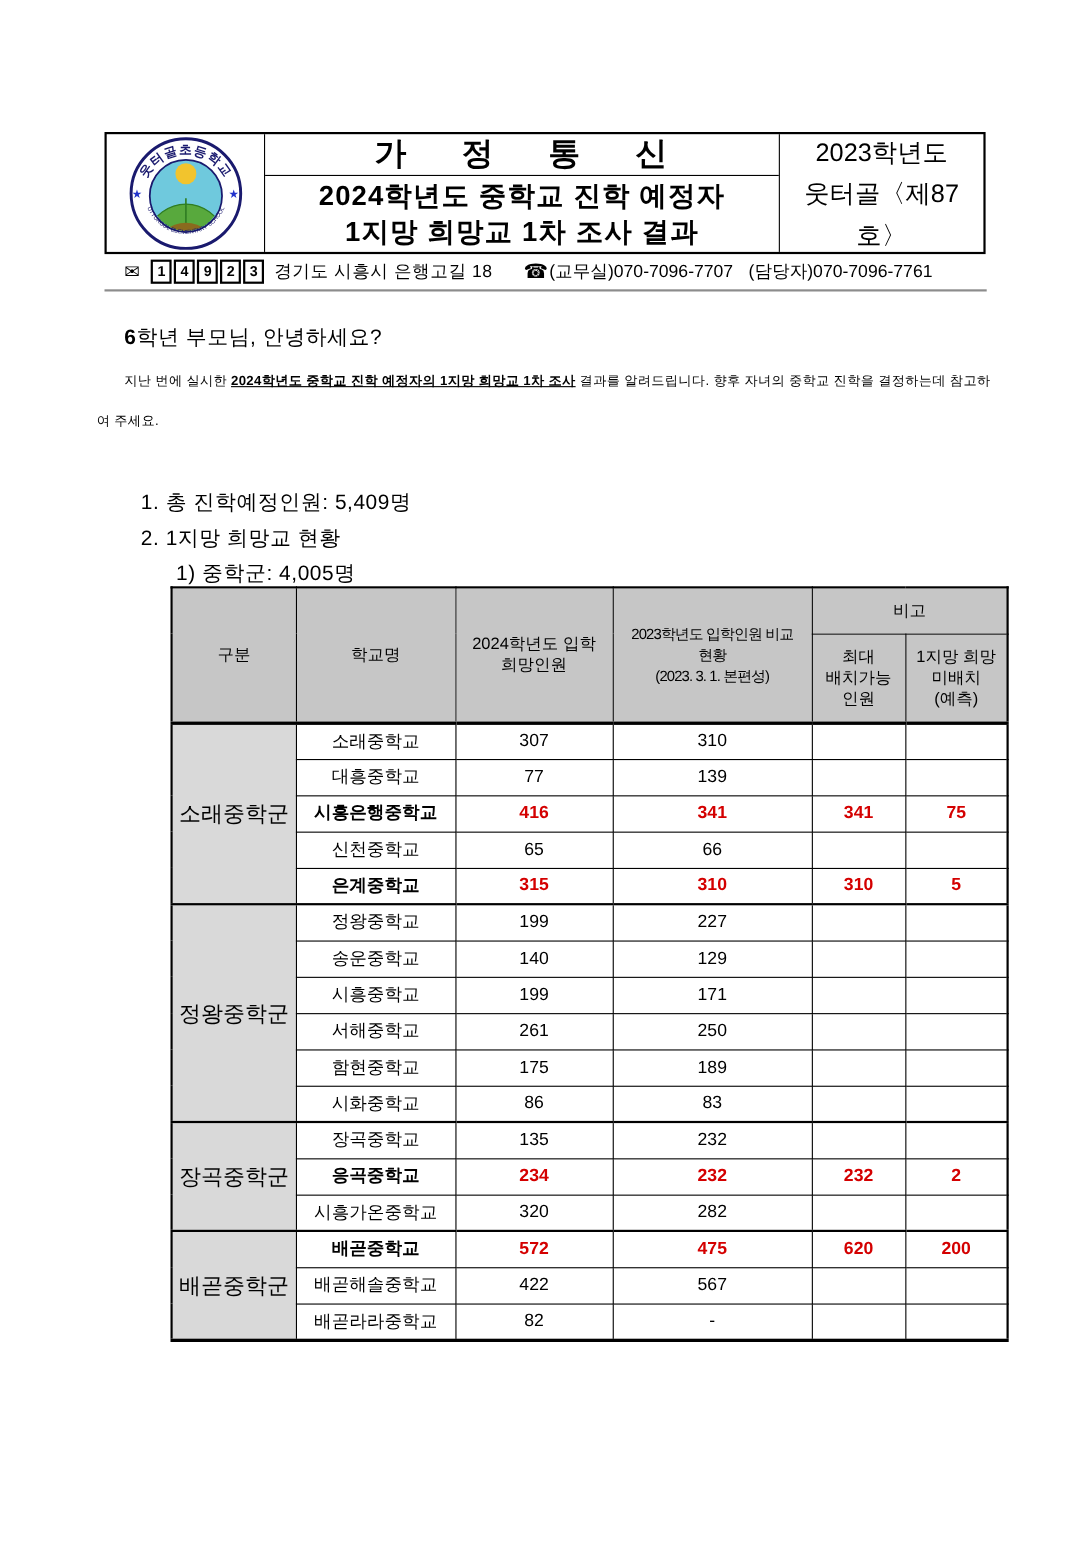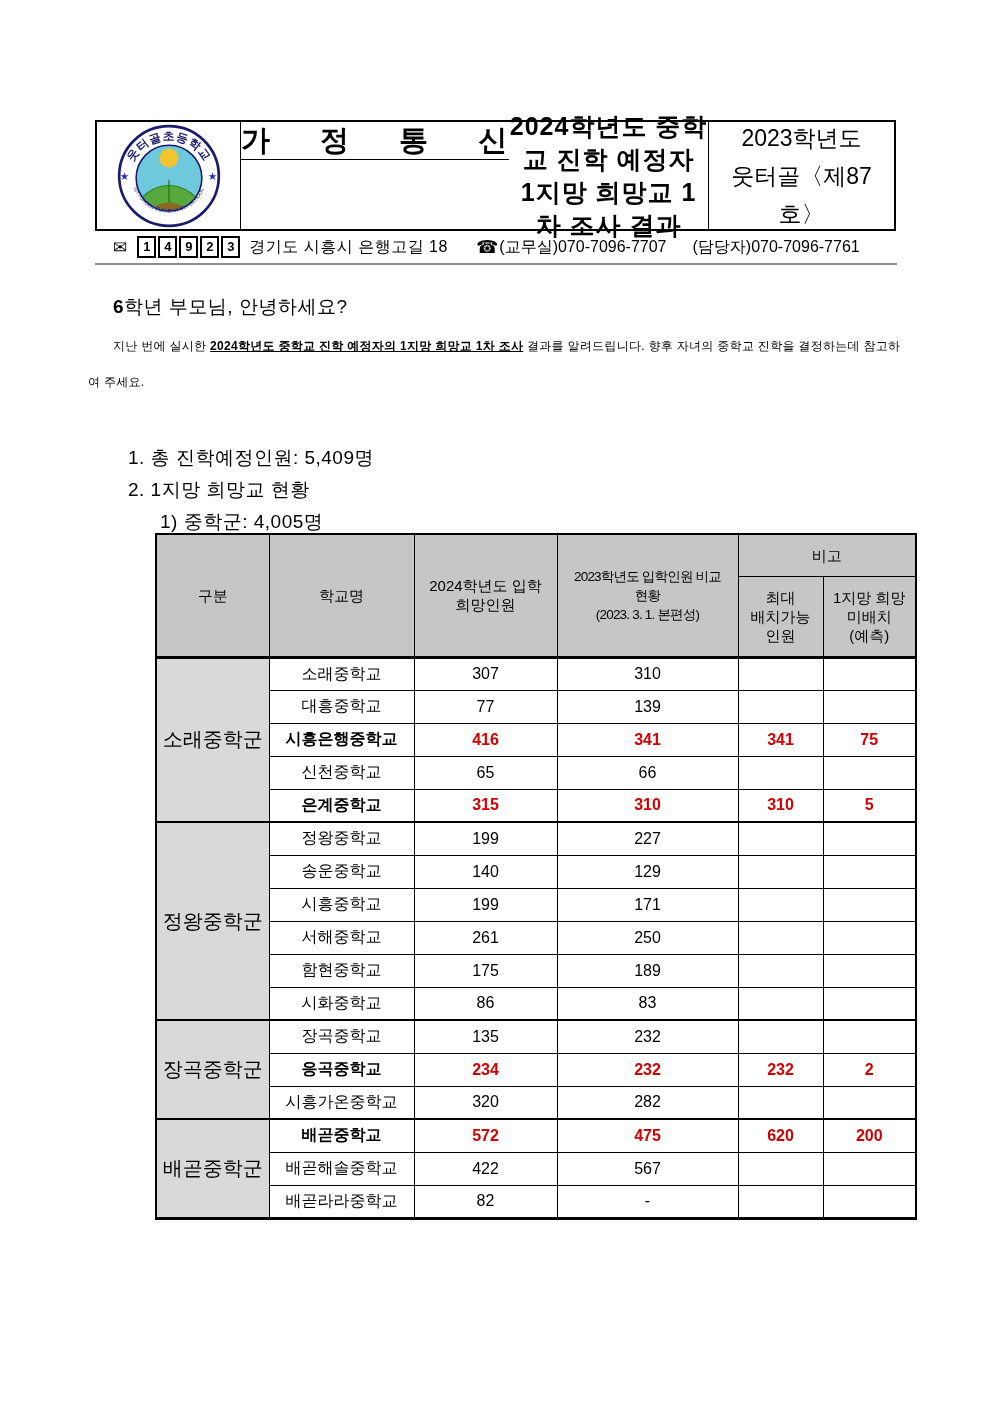--- a/index.html
+++ b/index.html
@@ -21,21 +21,21 @@
     border: 2px solid #000;
     display: flex;
     box-sizing: border-box;
     background: #fff;
   }
   .logo-cell {
     width: 144px; border-right: 1px solid #000;
     display: flex; align-items: center; justify-content: center;
     box-sizing: border-box;
   }
-  .title-cell { flex: 1; display: flex; flex-direction: row; box-sizing: border-box; }
+  .title-cell { flex: 1; display: flex; flex-direction: column; box-sizing: border-box; }
   .main-title {
     height: 37px; line-height: 37px;
     border-bottom: 1px solid #000;
     text-align: center;
     font-size: 29px; font-weight: 600;
     word-spacing: 38px;
     letter-spacing: 2px;
   }
   .subtitle {
     flex: 1;
@@ -62,21 +62,21 @@
   .zip-boxes { display: flex; gap: 2px; margin: 0 9px 0 10px; }
   .zip-digit {
     width: 15px; height: 18px;
     border: 2px solid #000;
     font-weight: bold; font-size: 13px; line-height: 18px;
     text-align: center; background: #fff; box-sizing: content-box;
   }
   .addr { letter-spacing: 0.5px; }
   .phone-icon { margin-left: 28px; margin-right: 1px; font-size: 18px; }
   .phone-office { }
-  .phone-manager { margin-left: 26px; }
+  .phone-manager { margin-left: 14px; }
   .contact-rule {
     position: absolute; left: 95px; top: 263px; width: 802px; height: 2px;
     background: #8c8c8c; border: 0;
   }
 
   
   .greeting {
     position: absolute; left: 113px; top: 294px;
     font-size: 19px; letter-spacing: 0.5px;
   }

